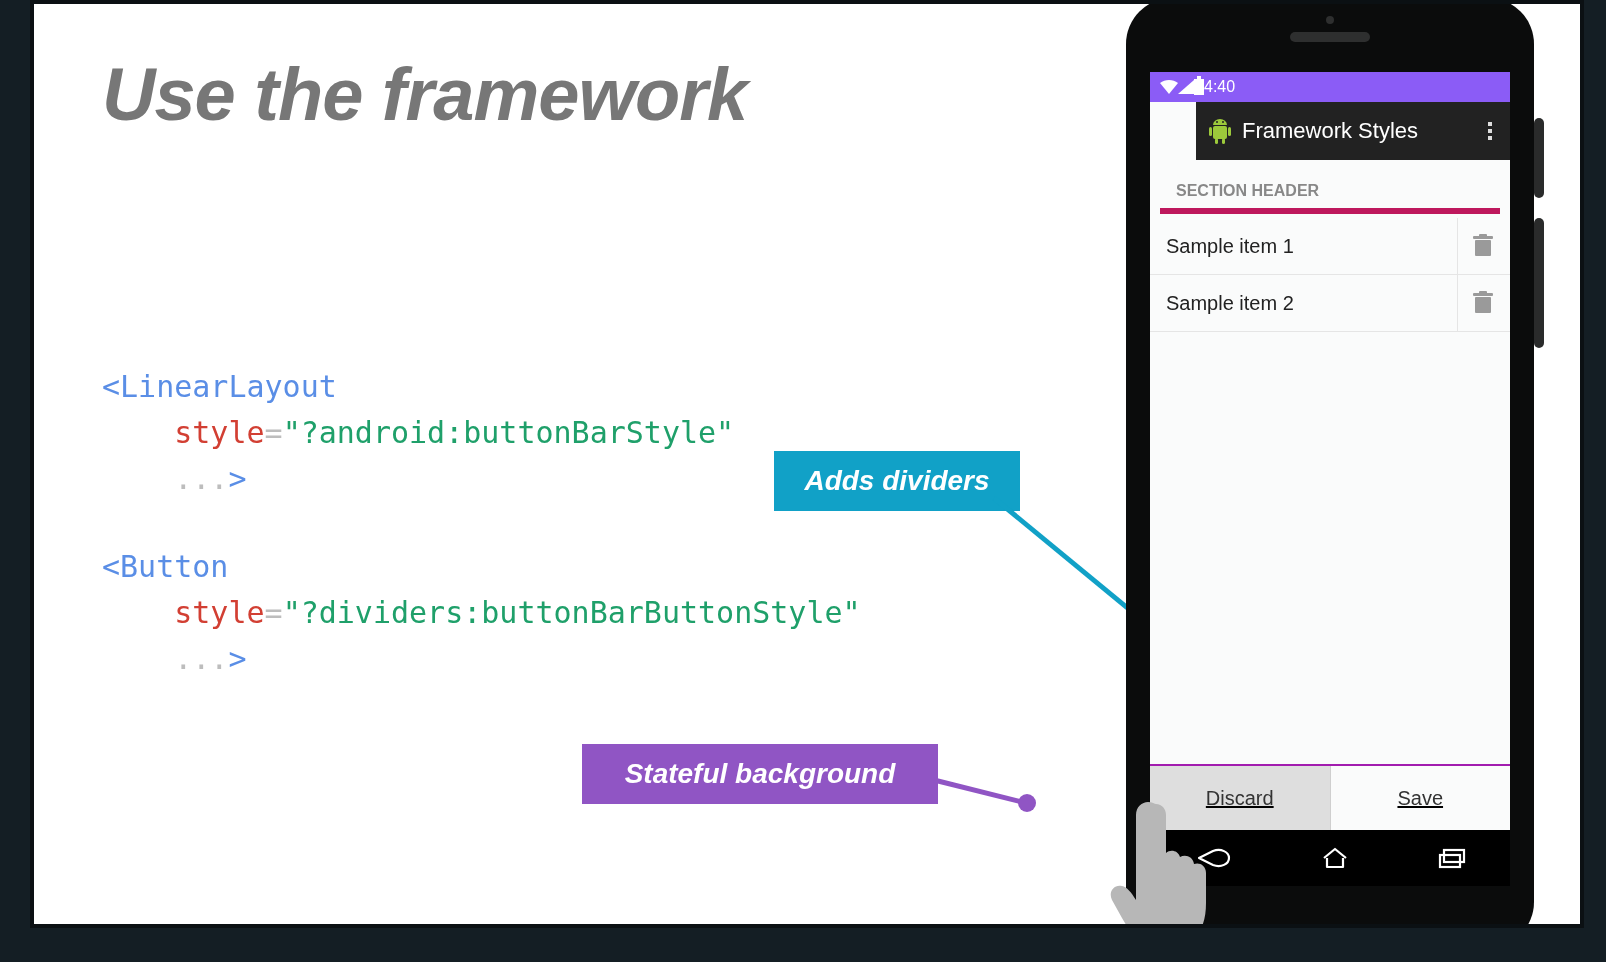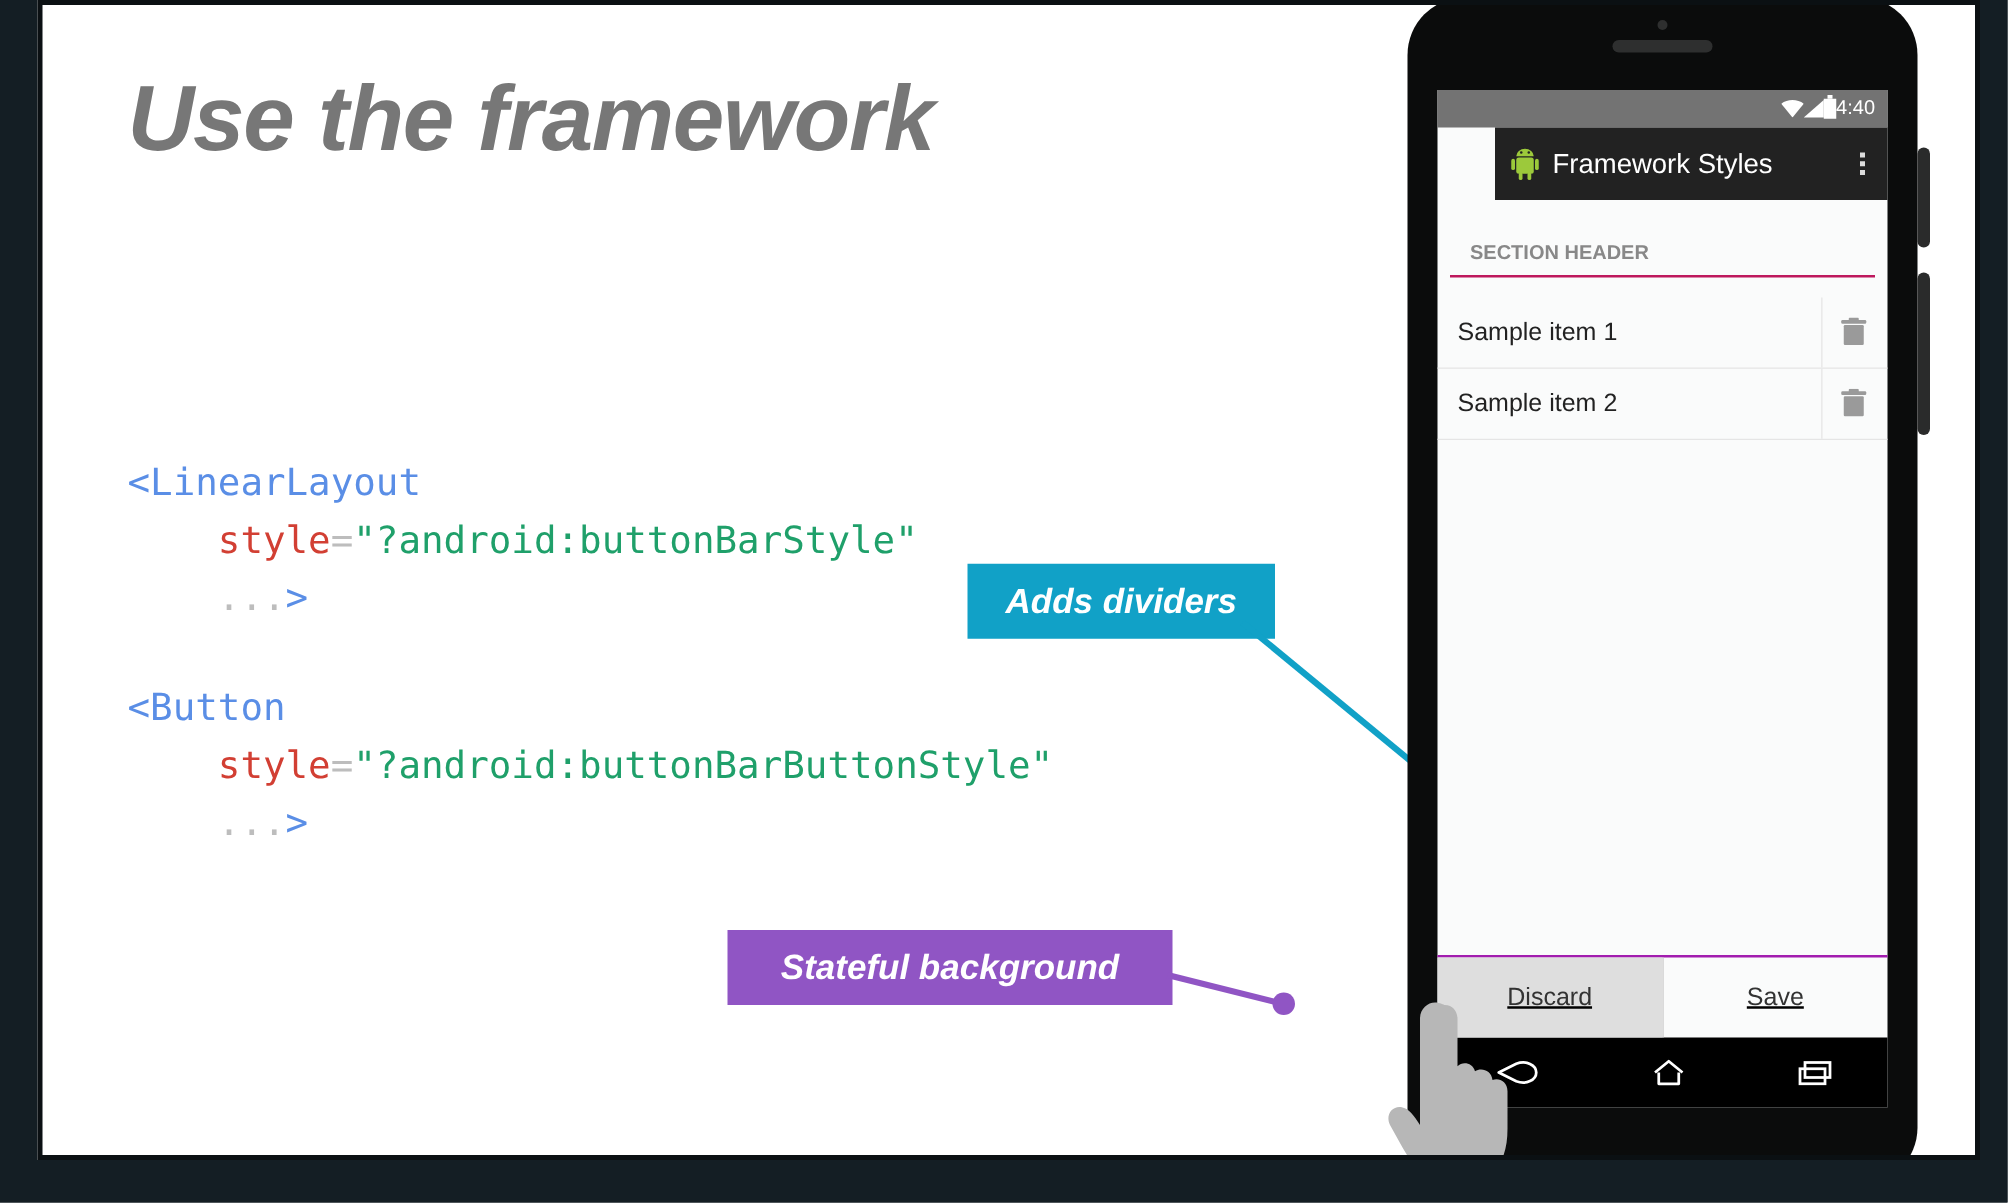--- a/index.html
+++ b/index.html
@@ -112,24 +112,24 @@
   .screen {
     position: absolute;
     left: 24px; right: 24px;
     top: 74px; bottom: 62px;
     background: #fafbfb;
     display: flex;
     flex-direction: column;
   }
   .statusbar {
     height: 30px;
-    background: #737373;
+    background: #8b5cf6;
     color: #fff;
     display: flex;
-    justify-content: flex-end;
+    justify-content: flex-start;
     align-items: center;
     gap: 0;
     padding: 0 10px;
     font-size: 16px;
   }
   .tri {
     width: 0; height: 0;
     border-left: 16px solid transparent;
     border-bottom: 14px solid #fff;
   }
@@ -163,22 +163,22 @@
     display: flex;
     flex-direction: column;
     padding: 0px 0 0 0;
     position: relative;
   }
   .section-header {
     color: #888;
     font-weight: 700;
     font-size: 16px;
     padding: 18px 16px 8px;
-    border-bottom: 2px solid #be185d;
-    margin: 16px 10px;
+    border-bottom: 6px solid #be185d;
+    margin: 4px 10px;
   }
   .row {
     display: flex;
     align-items: center;
     justify-content: space-between;
     padding: 16px 16px;
     font-size: 20px;
     color: #222;
   }
   .row + .row-divider,
@@ -239,21 +239,21 @@
 
 <div class="stage">
   <div class="slide">
     <div class="title">Use the framework</div>
 
     <div class="code code1"><span class="blue"><span>&lt;</span><span>LinearLayout</span></span>
     <span class="red">style</span><span class="gray">=</span><span class="green"><span>"</span><span>?android:buttonBarStyle</span><span>"</span></span>
     <span class="gray">...</span><span class="blue">&gt;</span></div>
 
     <div class="code code2"><span class="blue"><span>&lt;</span><span>Button</span></span>
-    <span class="red">style</span><span class="gray">=</span><span class="green"><span>"</span><span>?android:buttonBarButtonStyle</span><span>"</span></span>
+    <span class="red">style</span><span class="gray">=</span><span class="green"><span>"</span><span>?dividers:buttonBarButtonStyle</span><span>"</span></span>
     <span class="gray">...</span><span class="blue">&gt;</span></div>
 
     <div id="callout-dividers" class="callout cyan">Adds dividers</div>
     <div id="callout-stateful" class="callout purple">Stateful background</div>
 
     <svg class="connectors" viewBox="0 0 1546 920" preserveAspectRatio="none">
       <line x1="960" y1="494" x2="1278" y2="756" stroke="#11a1c7" stroke-width="5"></line>
       <line x1="900" y1="776" x2="996" y2="800" stroke="#9055c4" stroke-width="5"></line>
     </svg>
     <div id="dot-div" class="dot cyan"></div>

